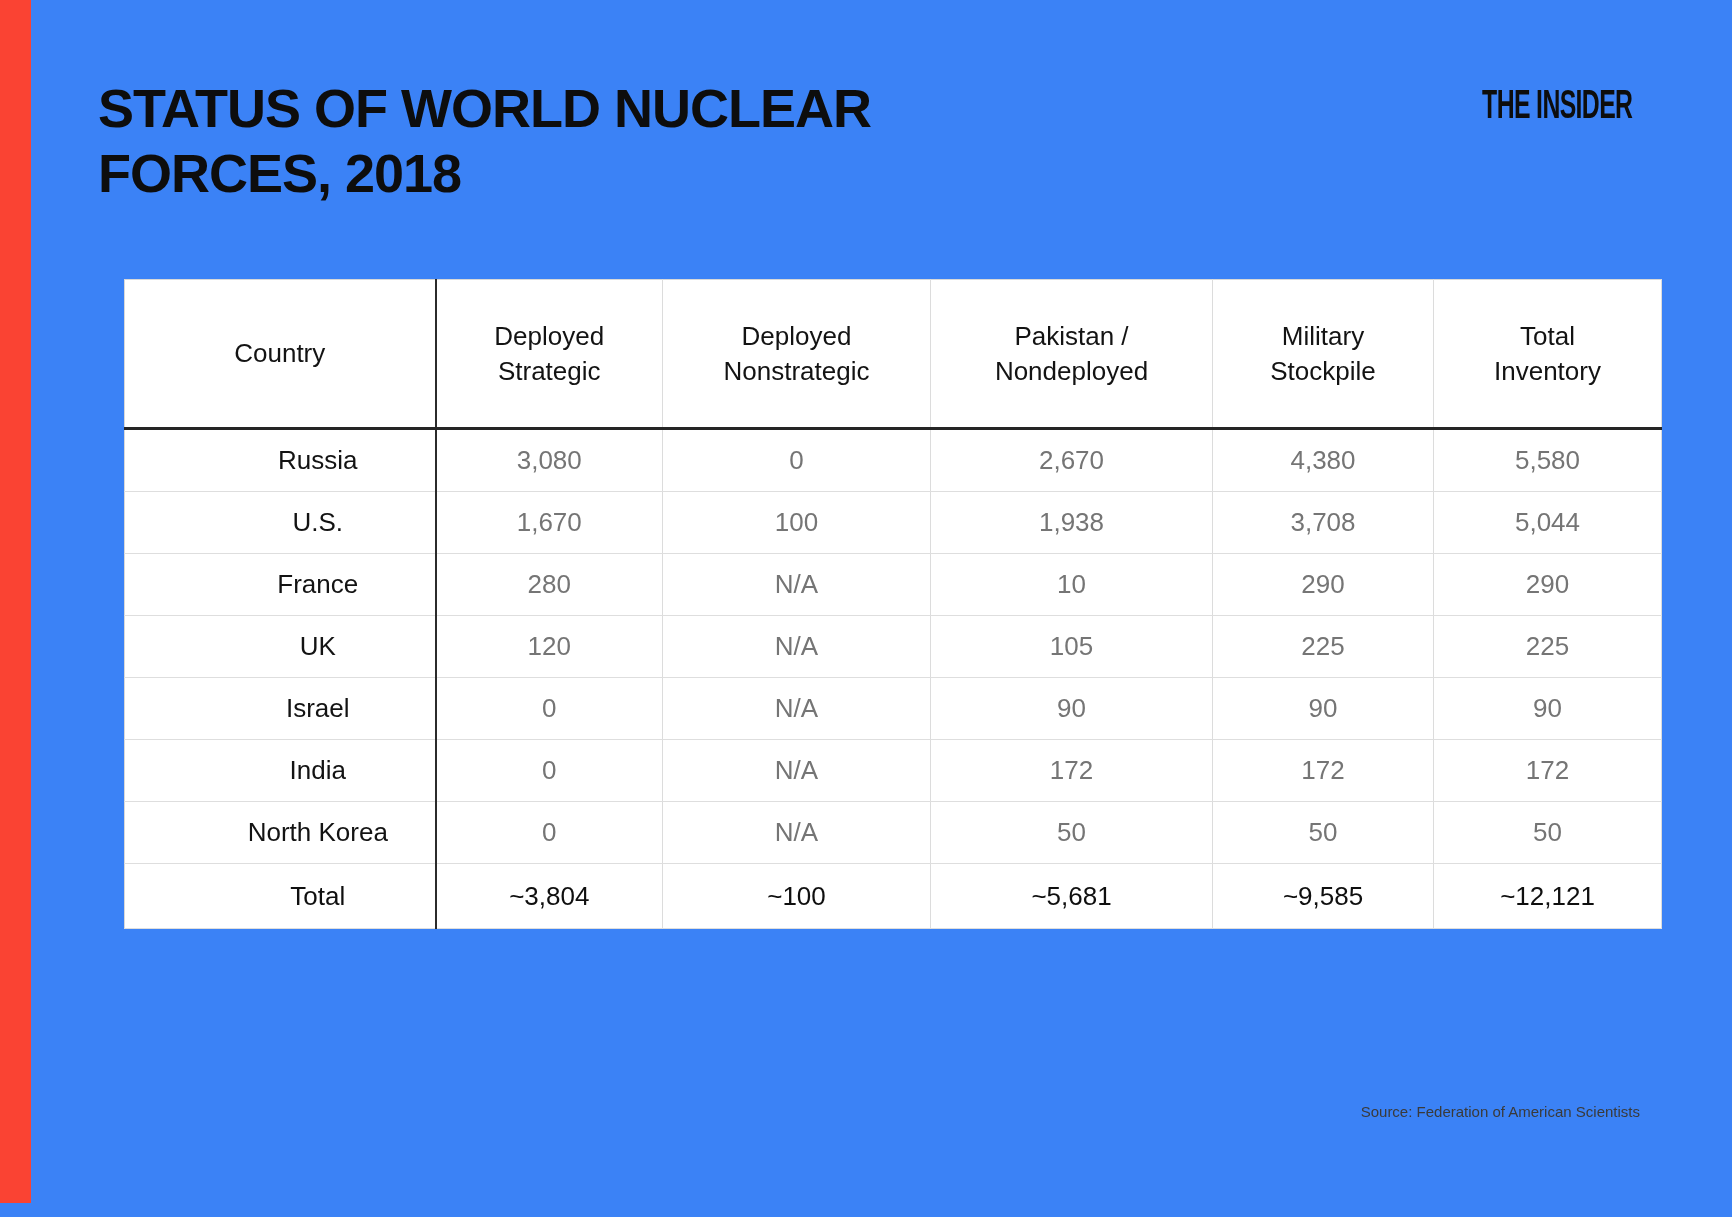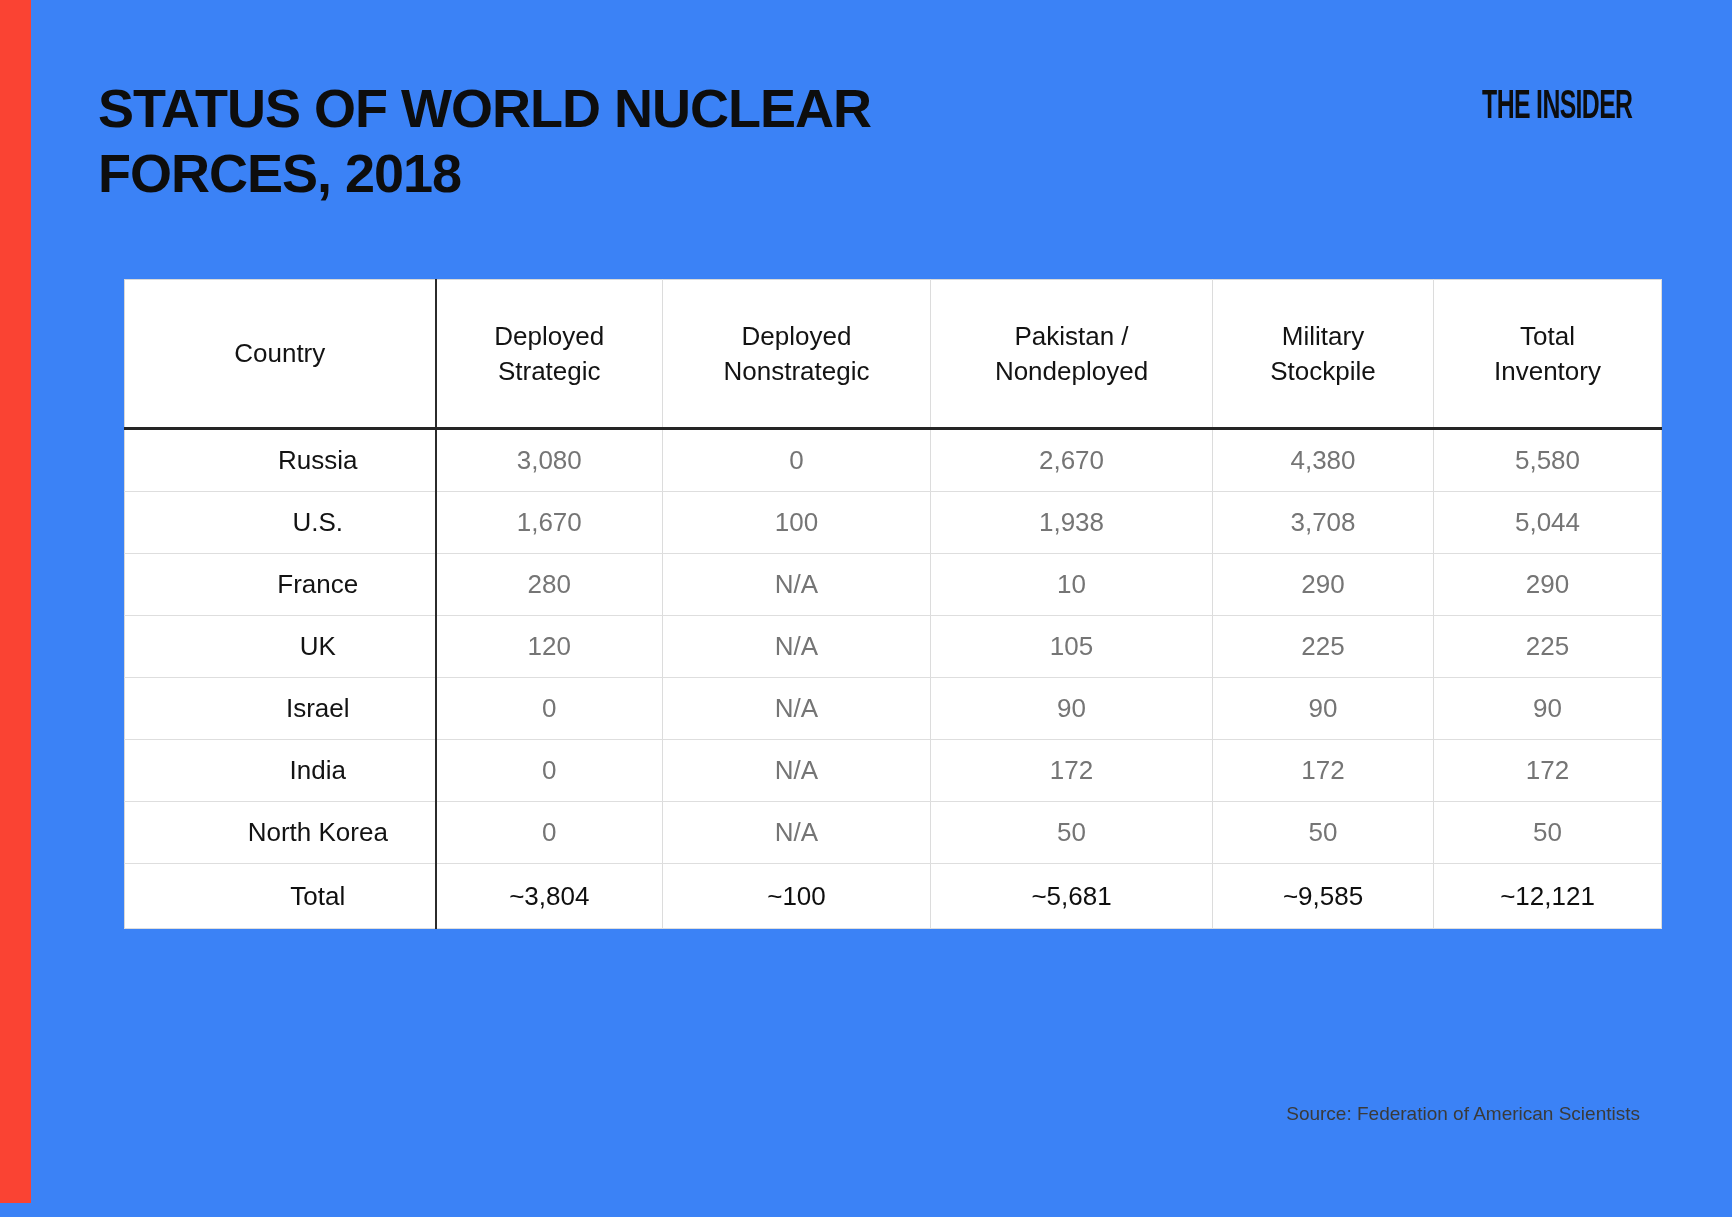--- a/index.html
+++ b/index.html
@@ -84,21 +84,21 @@
   table.forces .col-country {
     border-right: 2px solid #2b2b2b;
   }
   table.forces tr.total-row td {
     color: #0f0f0f;
     height: 64px;
   }
   .source-note {
     position: absolute;
     right: 92px; top: 1103px;
-    font-size: 19px;
+    font-size: 15px;
     color: #3a3a3a;
   }
 </style>
 </head>
 <body>
 
 <div class="canvas">
 
   <div class="accent-bar"></div>
 

